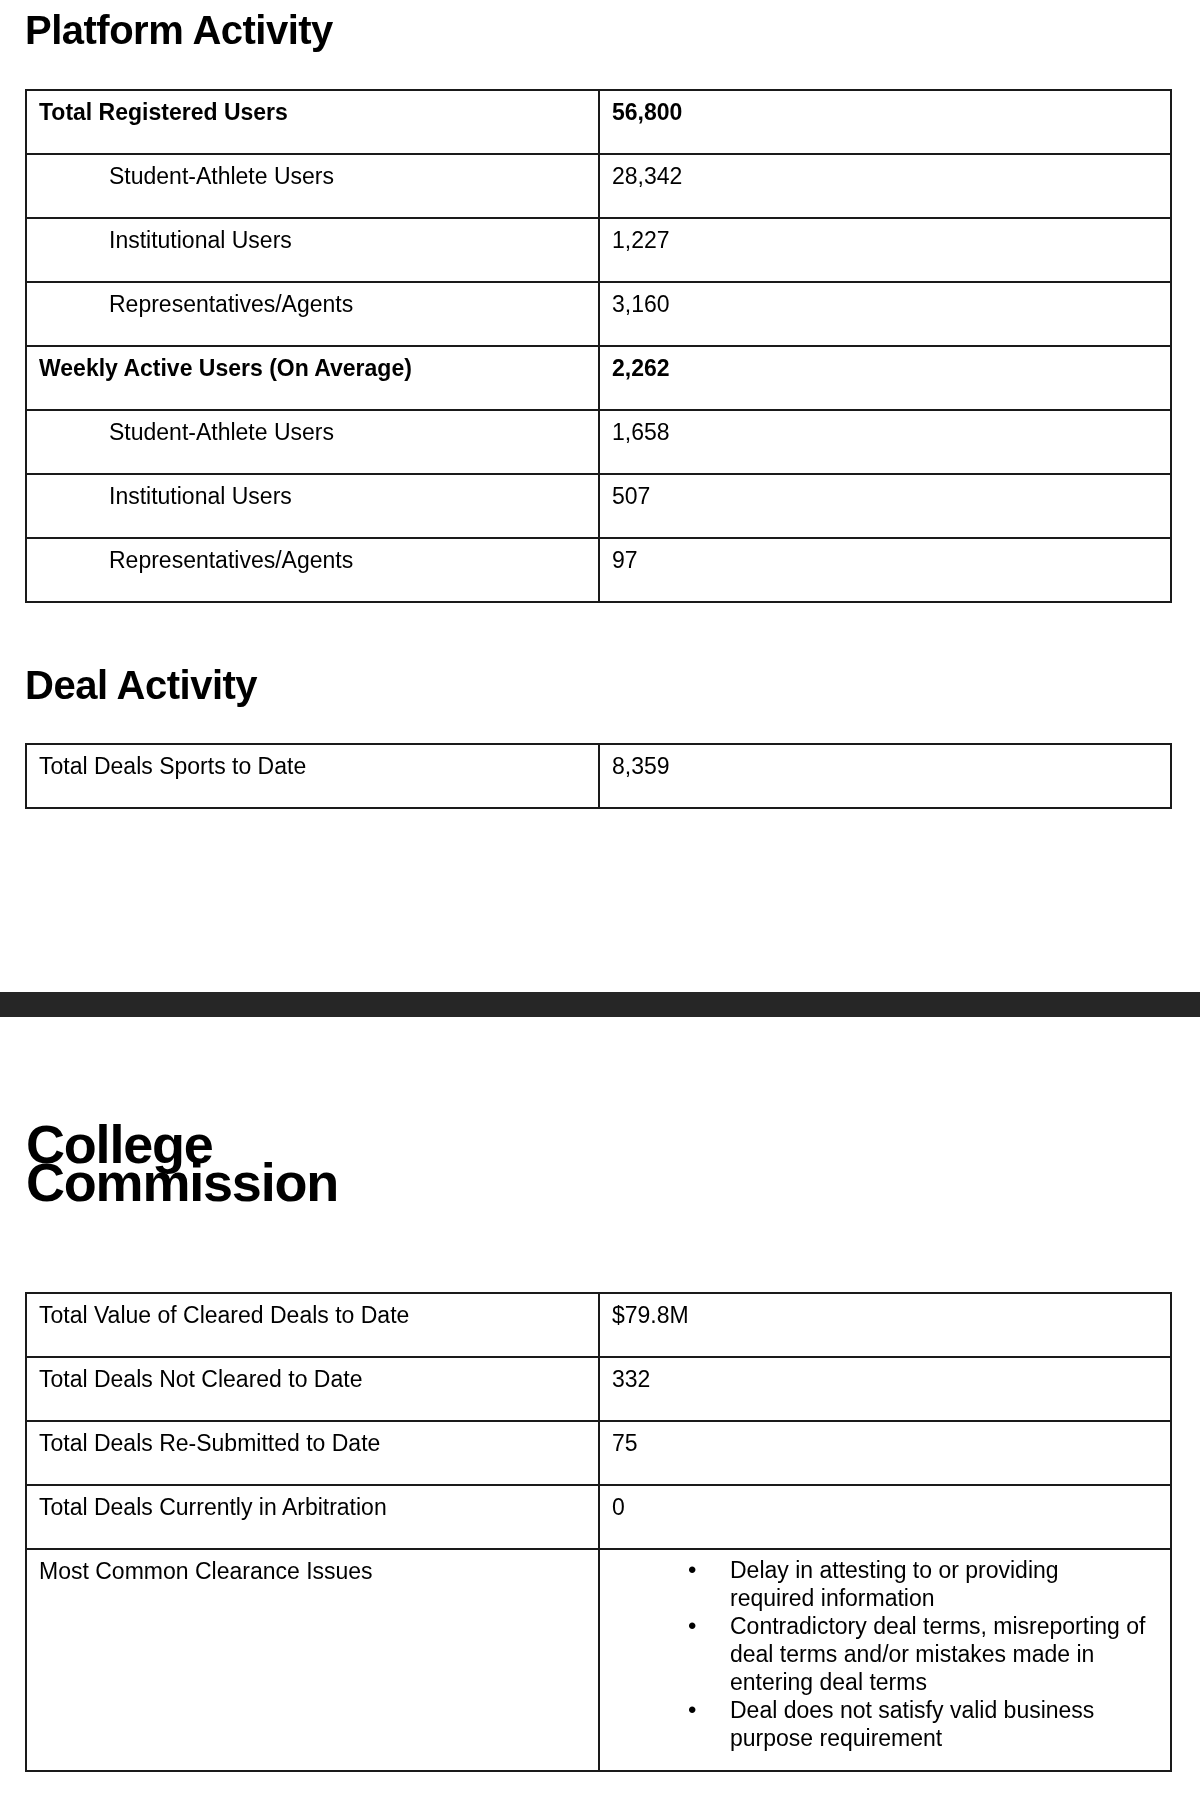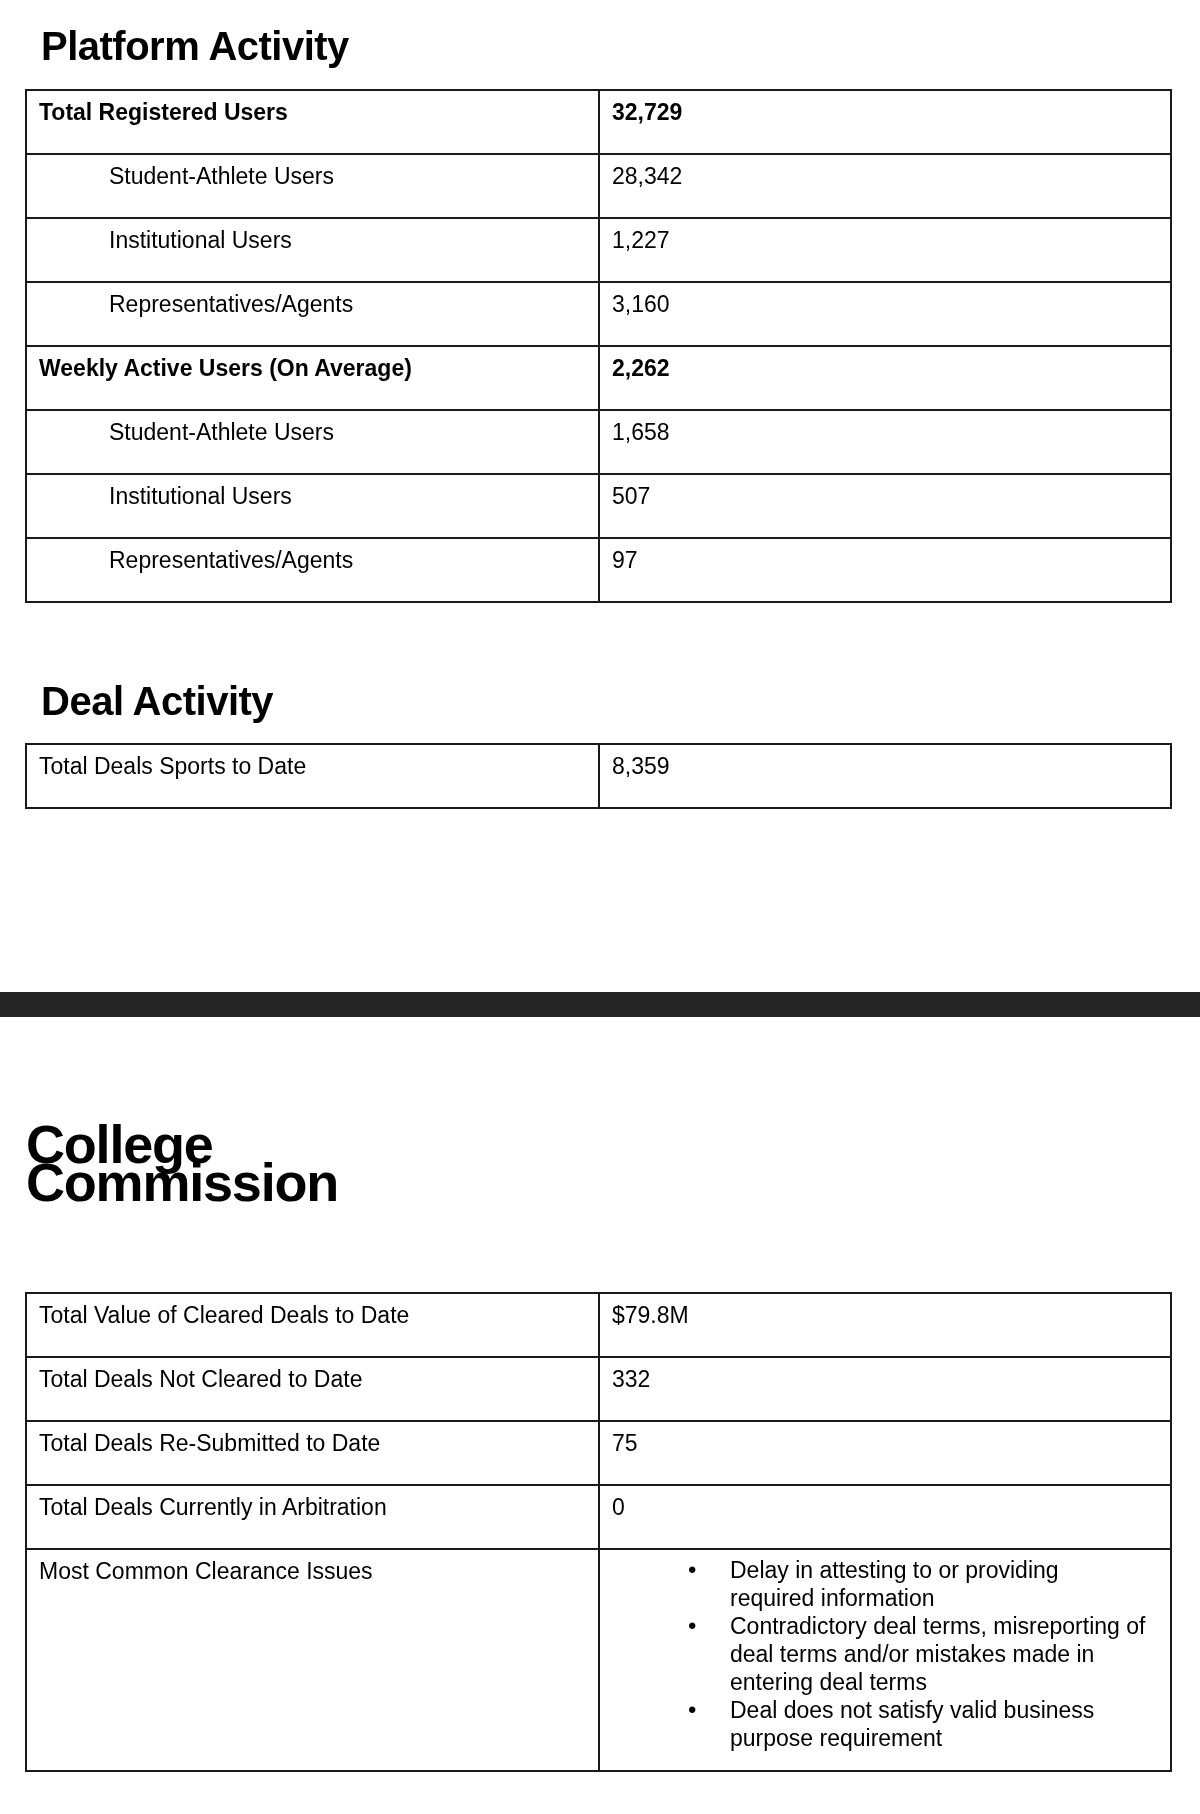--- a/index.html
+++ b/index.html
@@ -1,18 +1,18 @@
 <!DOCTYPE html>
 <html><head>
 <meta charset="utf-8">
 <style>
   html, body { margin:0; padding:0; background:#ffffff; }
   body { width:1200px; height:1814px; position:relative; overflow:hidden;
          font-family:"Liberation Sans", sans-serif; color:#000; }
-  .h1 { position:absolute; left:25px; font-weight:bold; font-size:40px; letter-spacing:-0.5px; margin:16px; }
+  .h1 { position:absolute; left:25px; font-weight:bold; font-size:40px; letter-spacing:-0.5px; margin:0; }
   table.t { position:absolute; left:25px; width:1147px; border-collapse:collapse; table-layout:fixed; }
   table.t td { border:2px solid #1a1a1a; vertical-align:top; font-size:23px; padding:8px 12px 0 12px; height:54px; line-height:26px; }
   table.t td.lab { width:547px; }
   table.t td.ind { padding-left:82px; }
   table.t tr.bold td { font-weight:bold; }
   .band { position:absolute; left:0; top:992px; width:1200px; height:25px; background:#262626; }
   .logo { position:absolute; left:26px; top:1125px; font-weight:bold; font-size:54px; line-height:38px; letter-spacing:-1.2px; }
   .logo div { margin:0; }
   ul.issues { margin:0; padding:0 0 0 102px; list-style:none; }
   ul.issues li { position:relative; font-size:23px; line-height:28px; padding-right:10px; }
@@ -20,21 +20,21 @@
 </style>
 </head>
 <body>
 
 <h1 class="h1" style="top:8px;">Platform Activity</h1>
 
 <table class="t" style="top:89px;border-radius:8px;">
   <tbody>
       <tr class="bold">
     <td class="lab">Total Registered Users</td>
-    <td>32,729</td>
+    <td>56,800</td>
   </tr>
   <tr>
     <td class="lab ind">Student-Athlete Users</td>
     <td>28,342</td>
   </tr>
   <tr>
     <td class="lab ind">Institutional Users</td>
     <td>1,227</td>
   </tr>
   <tr>

